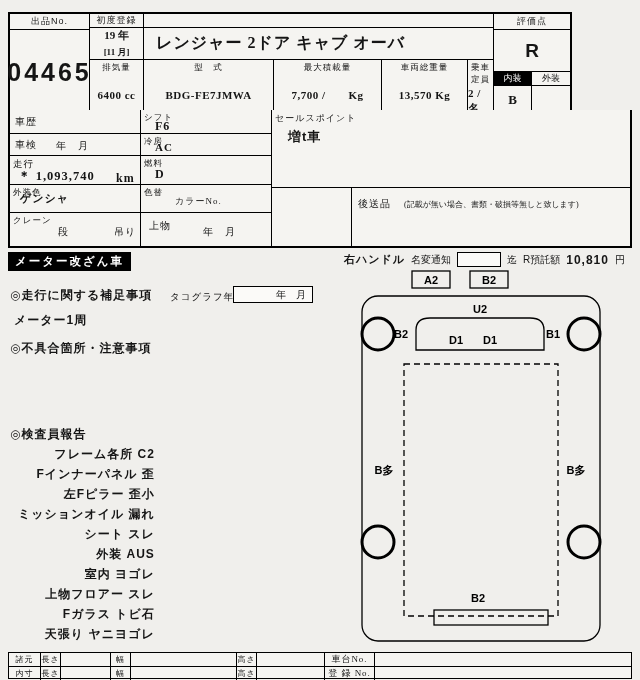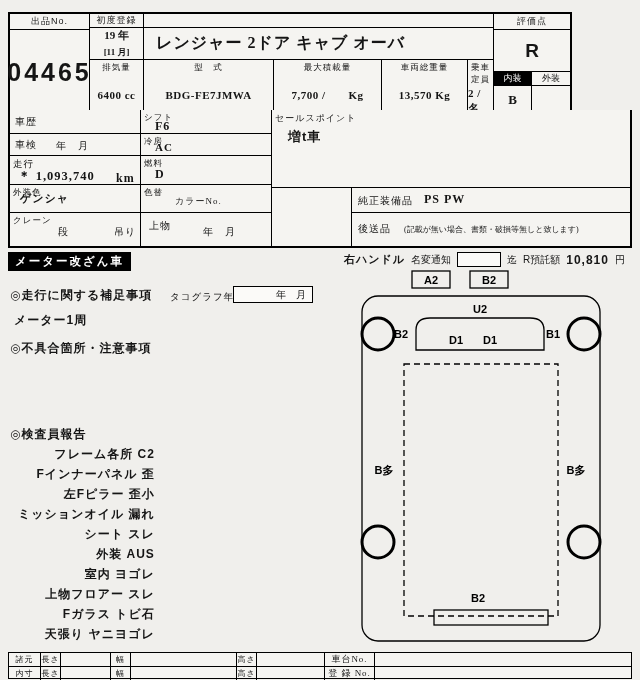--- a/index.html
+++ b/index.html
@@ -157,24 +157,20 @@
     </div>
 
     <div class="vcol" style="flex:1;">
       <div class="dcell bB" style="height:78px;">
         <span class="tiny-lbl" style="font-size:9px;">セールスポイント</span>
         <span class="val-pos" style="left:16px;top:18px;font-size:13px;">増t車</span>
       </div>
       <div class="hrow" style="flex:1;">
         <div class="bR" style="width:80px;"></div>
         <div class="vcol" style="flex:1;">
-          <div class="dcell bB" style="height:25px;">
-            <span class="val-pos" style="left:6px;top:6px;font-size:10px;font-weight:normal;">純正装備品</span>
-            <span class="val-pos" style="left:72px;top:4px;font-size:12px;">PS PW</span>
-          </div>
           <div class="dcell" style="flex:1;">
             <span class="val-pos" style="left:6px;top:9px;font-size:10px;font-weight:normal;">後送品</span>
             <span class="val-pos" style="left:52px;top:11px;font-size:8px;font-weight:normal;letter-spacing:0;">(記載が無い場合、書類・破損等無しと致します)</span>
           </div>
         </div>
       </div>
     </div>
   </div>
 
   <div class="abs" style="left:8px;top:251px;">

